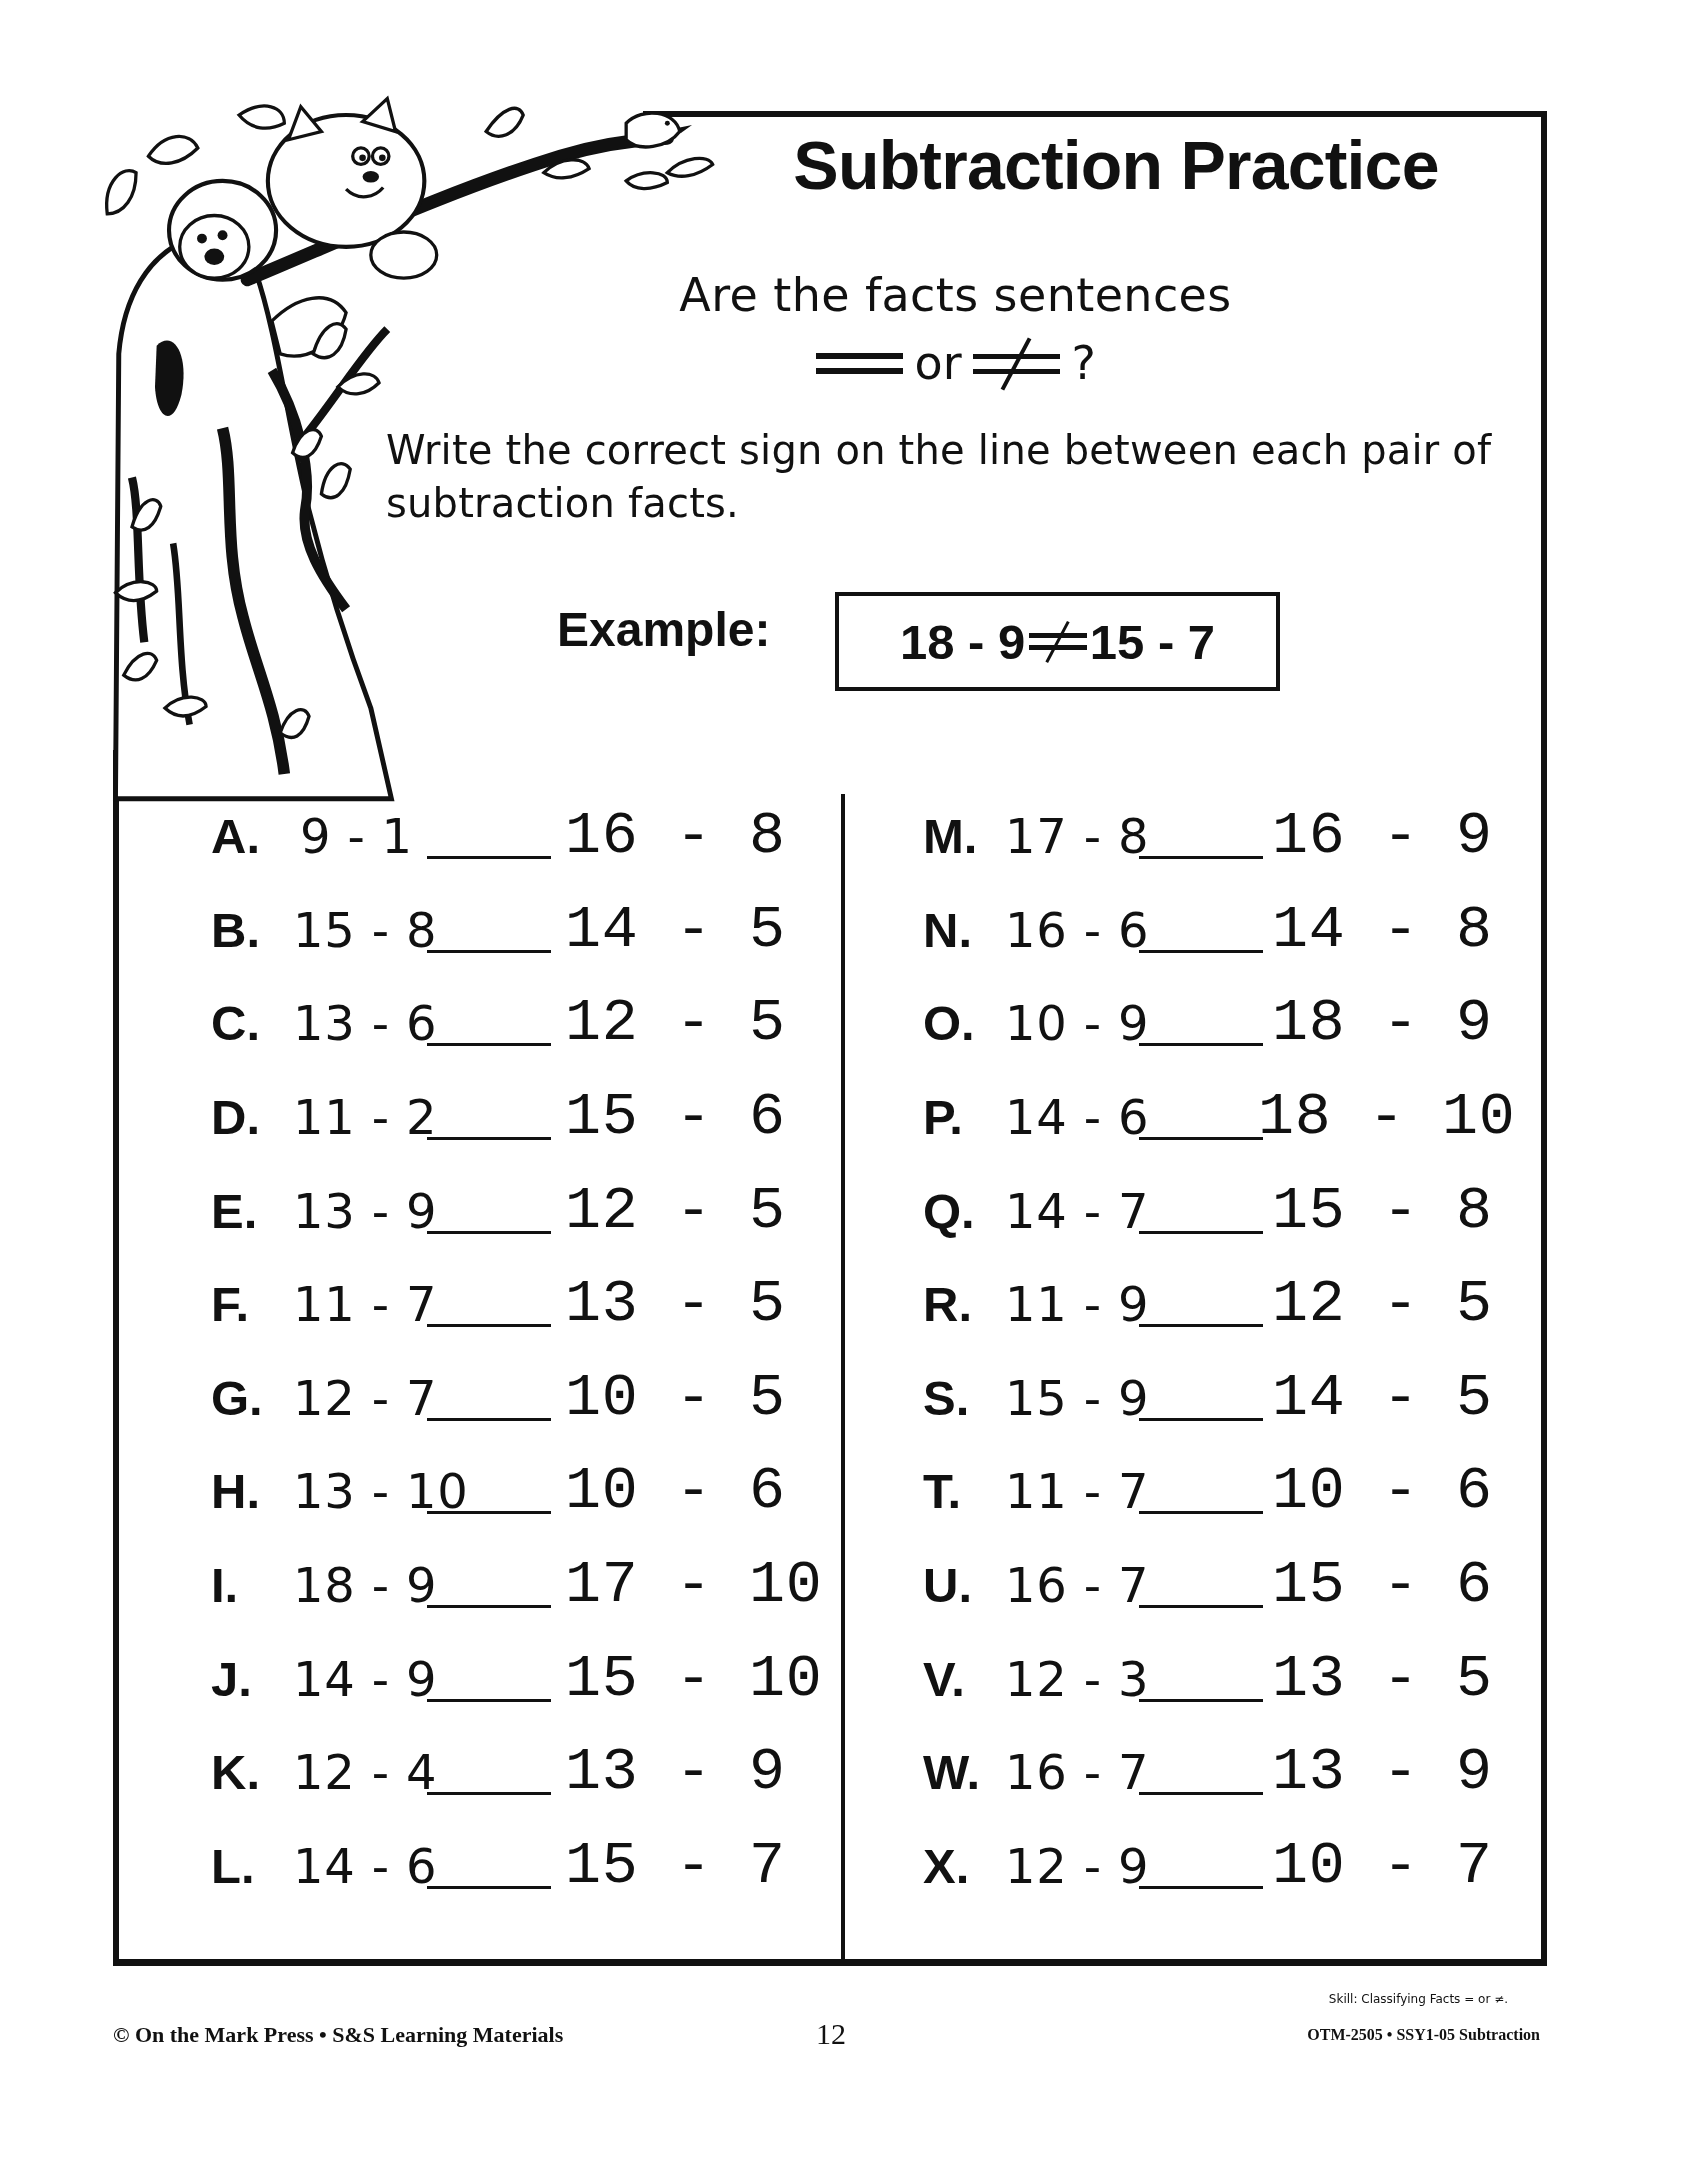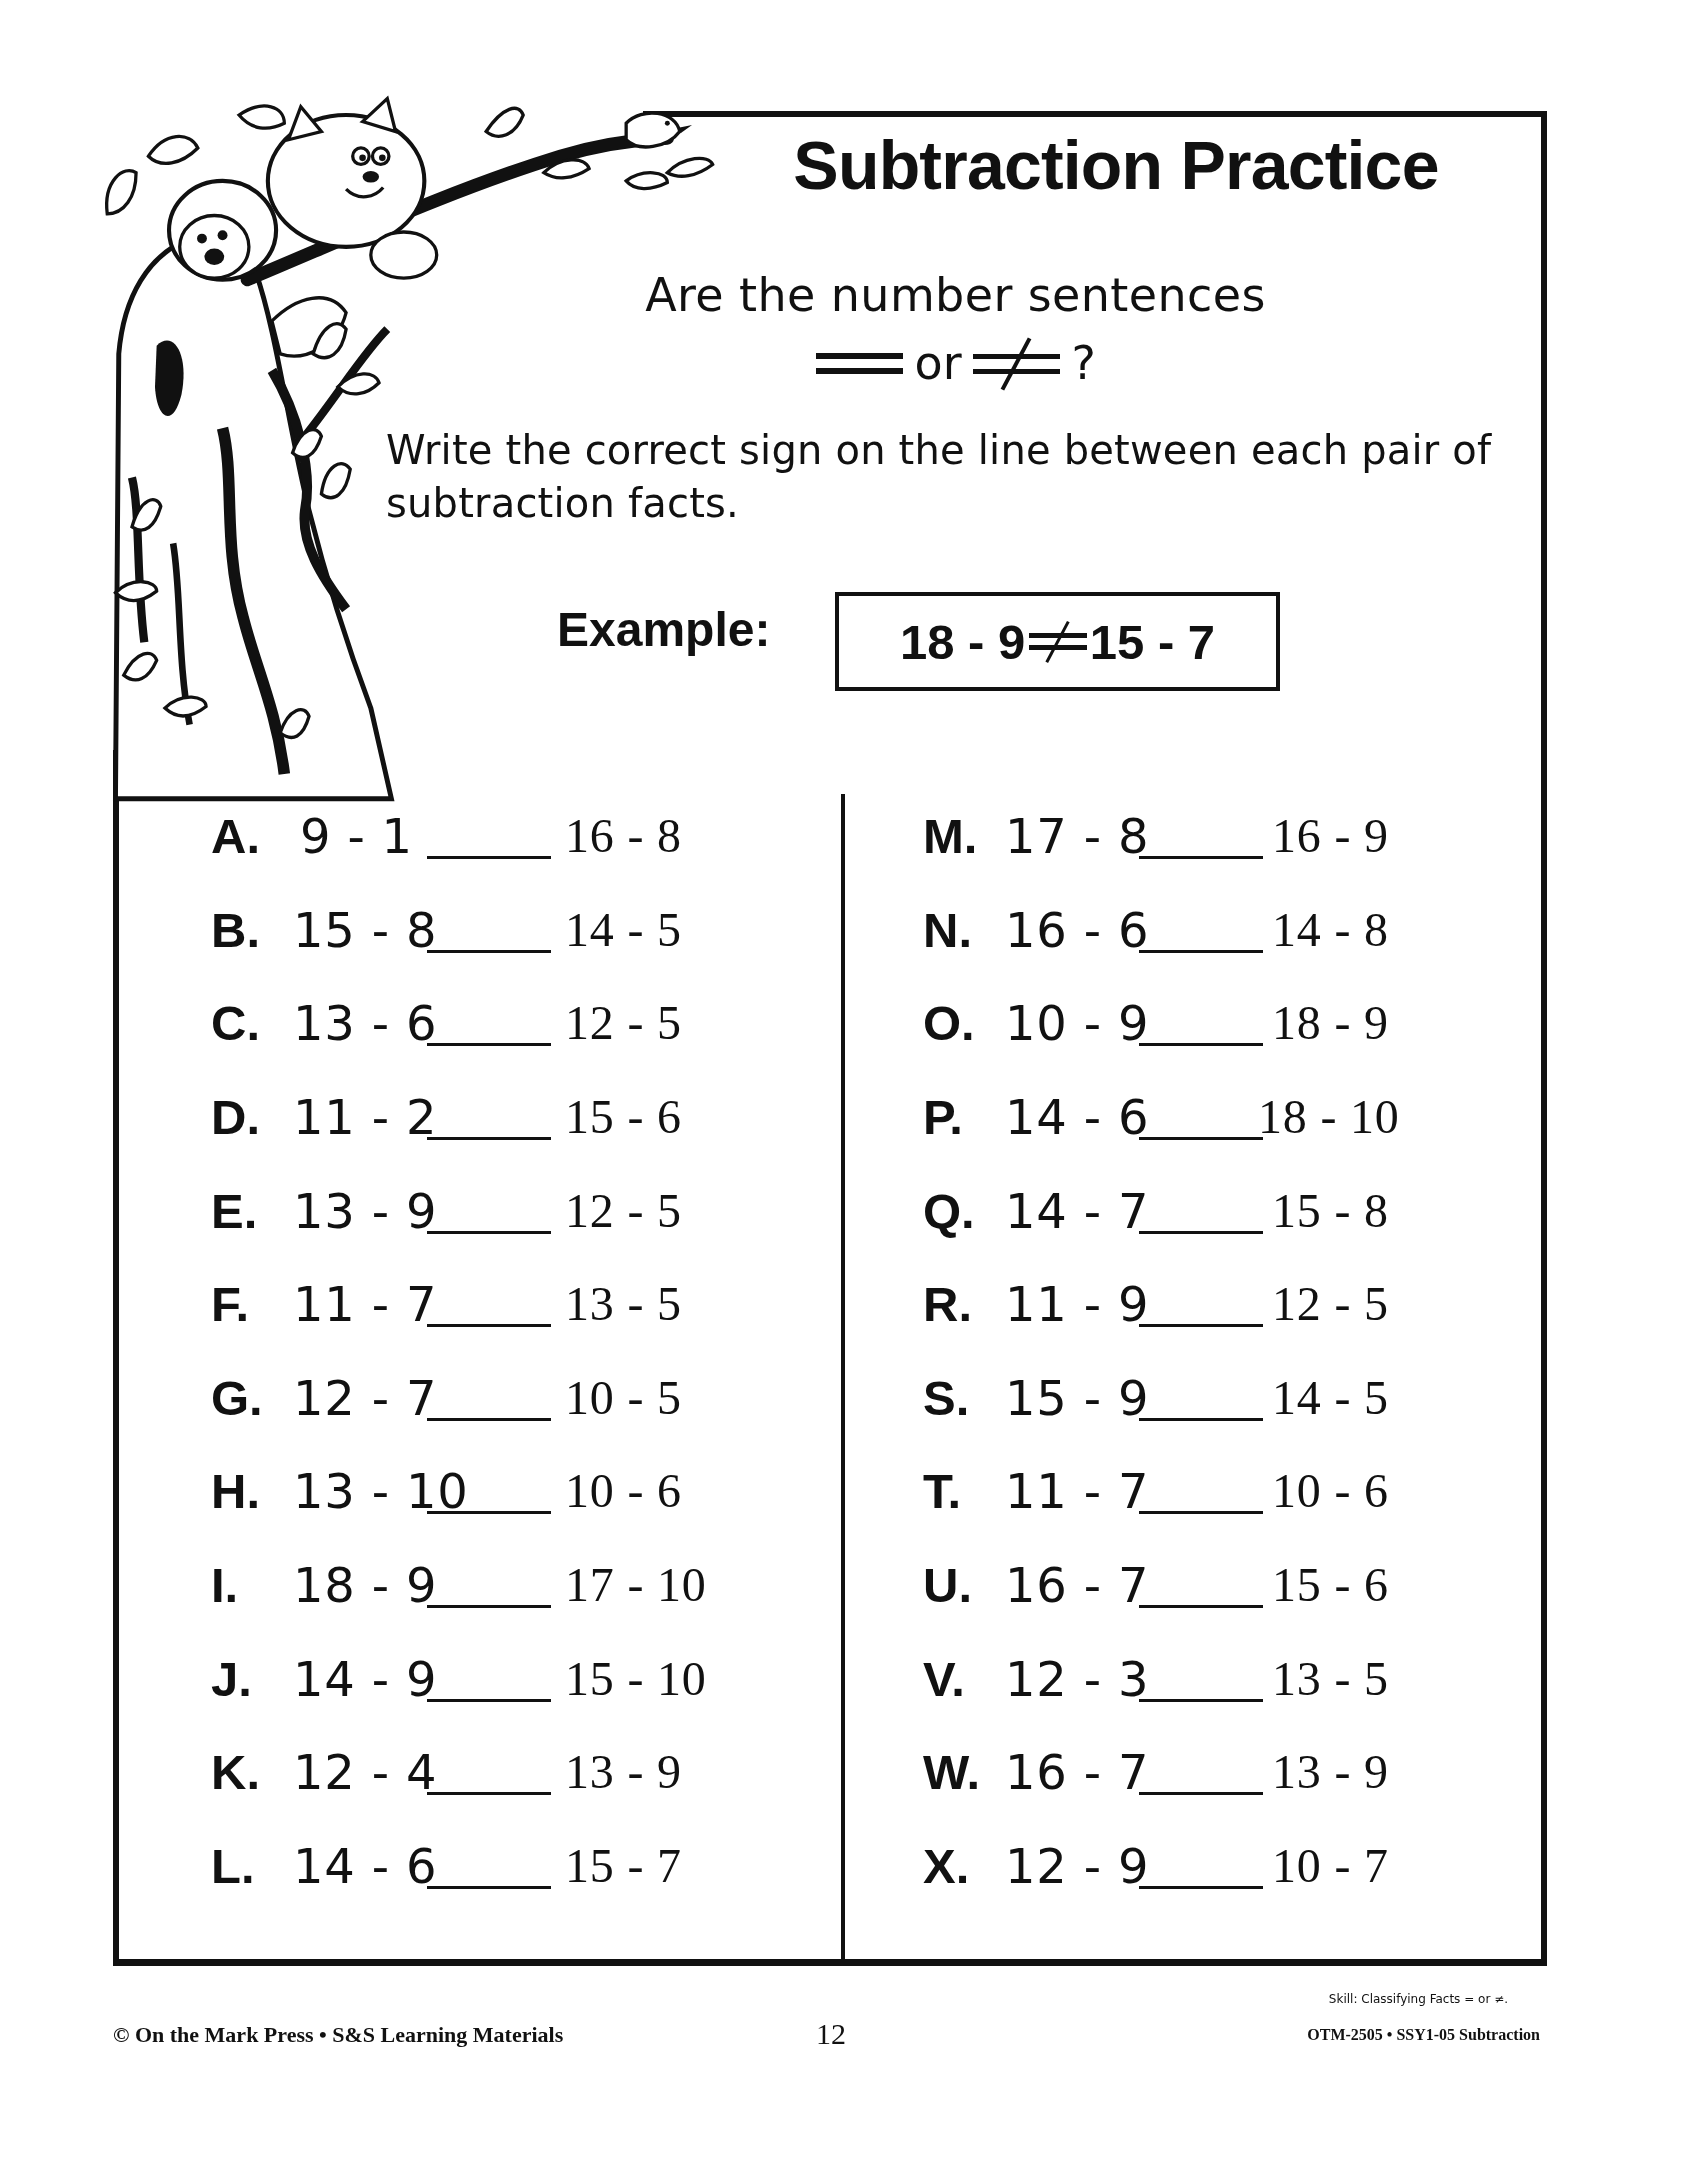--- a/index.html
+++ b/index.html
@@ -74,22 +74,22 @@
     font-weight: bold; font-size: 49px; line-height: 66px;
   }
   .problem-row .left-expr {
     position: absolute; top: 0; font-family: "DejaVu Sans", sans-serif;
     font-size: 48px; line-height: 66px; white-space: nowrap; letter-spacing: 0.8px;
   }
   .problem-row .blank {
     position: absolute; top: 53px; height: 3.3px; background: #111;
   }
   .problem-row .right-expr {
-    position: absolute; top: 0; font-family: Liberation Serif, serif;
-    font-size: 48px; line-height: 66px; white-space: nowrap; letter-spacing: 0.8px;
+    position: absolute; top: 0; font-family: Liberation Mono, monospace;
+    font-size: 60px; line-height: 66px; white-space: nowrap; letter-spacing: 0.8px;
   }
 
   .footer-left {
     left: 113px; top: 2020px; font-family: "Liberation Serif", serif; font-weight: bold;
     font-size: 22px; line-height: 30px; white-space: nowrap;
   }
   .footer-page {
     left: 816px; top: 2017px; font-family: "Liberation Serif", serif;
     font-size: 30px; line-height: 33px;
   }
@@ -163,21 +163,21 @@
       <path d="M40 540 C50 505 70 500 75 515 C68 540 55 550 40 540 Z"></path>
       <path d="M20 620 C40 600 70 605 70 618 C52 632 35 634 20 620 Z"></path>
       <path d="M30 720 C45 690 65 688 70 702 C60 725 45 732 30 720 Z"></path>
       <path d="M80 760 C100 740 130 745 130 758 C112 772 95 774 80 760 Z"></path>
       <path d="M220 790 C230 760 250 755 255 770 C248 795 235 802 220 790 Z"></path>
     </g>
   </svg>
 </div>
 
 <div class="abs title">Subtraction Practice</div>
-<div class="abs question">Are the number sentences</div>
+<div class="abs question">Are the facts sentences</div>
 <div class="abs signs-line">
   <span class="eq-icon"></span>
   <span>or</span>
   <span class="neq-icon">
       <span class="slash"></span>
     </span>
   <span>?</span>
 </div>
 <div class="abs instructions">Write the correct sign on the line between each pair of subtraction facts.</div>
 

